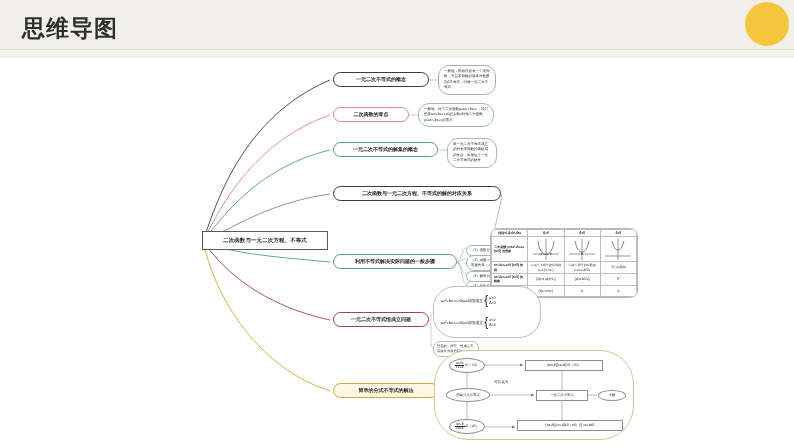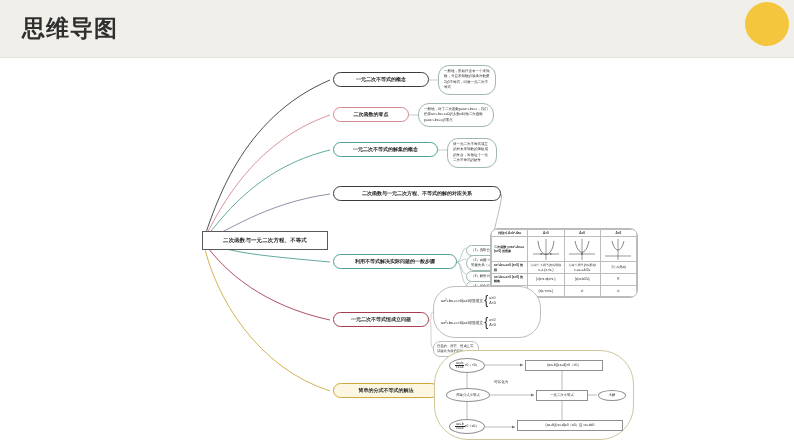--- a/index.html
+++ b/index.html
@@ -12,21 +12,21 @@
   }
   #slide {
     position: relative;
     width: 794px; height: 447px;
     background: #f2f1ec;
     overflow: hidden;
   }
   
   #header {
     position: absolute; left: 0; top: 0;
-    width: 794px; height: 58px;
+    width: 794px; height: 50px;
     background: #f0efe9;
     border-bottom: 1px solid #e2e0d8;
   }
   #page-title {
     position: absolute; left: 22px; top: 13px;
     font-size: 23px; font-weight: bold;
     color: #2f2f2f; letter-spacing: 1px;
   }
   #deco-circle {
     position: absolute; left: 745px; top: 2px;

